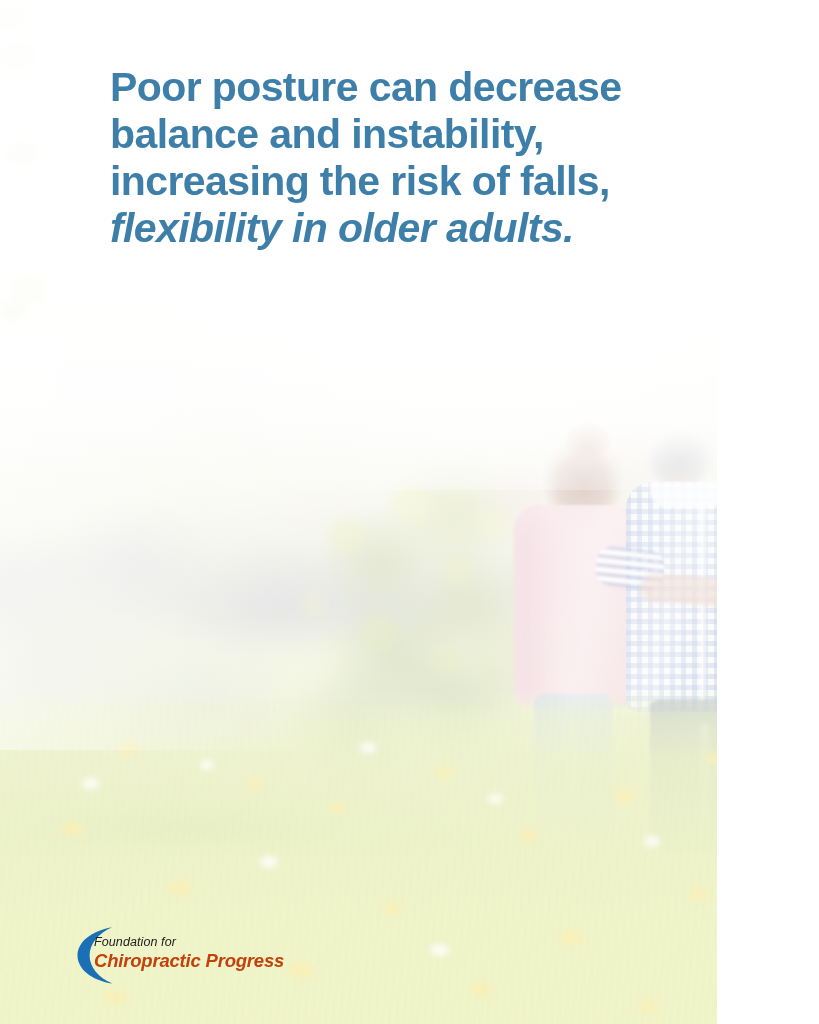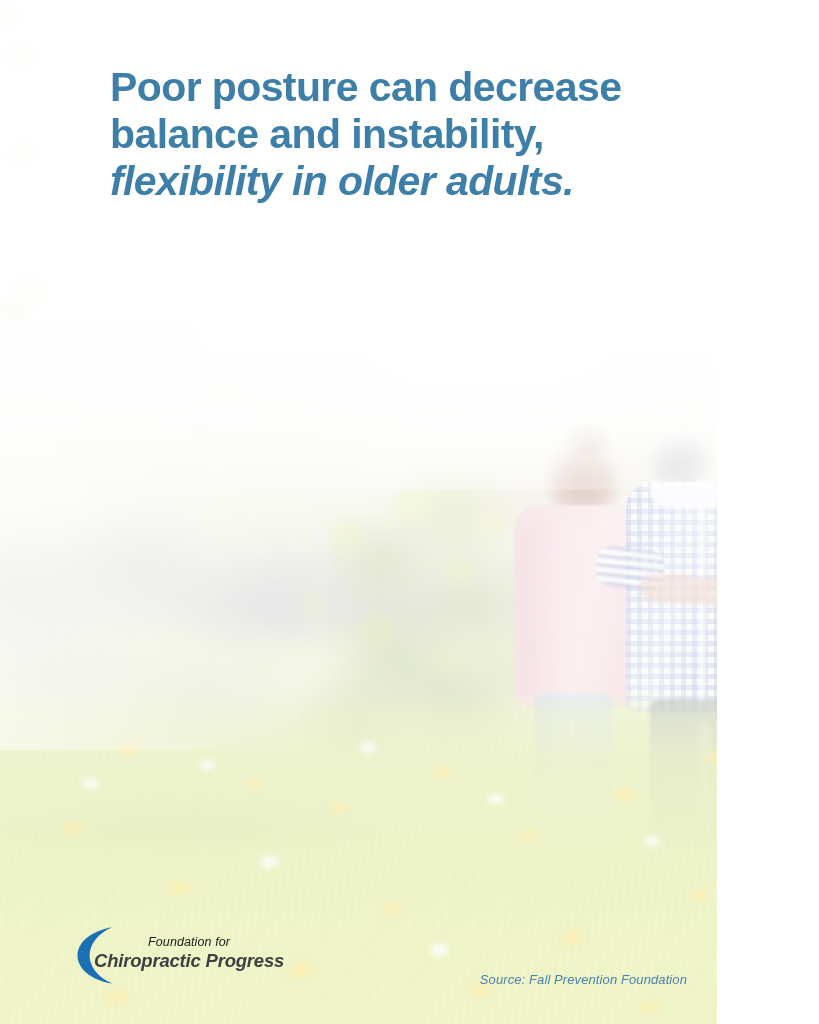--- a/index.html
+++ b/index.html
@@ -509,29 +509,28 @@
     top: 11px;
   }
   .logo-line1 {
     font-family: "Liberation Sans", sans-serif;
     font-style: italic;
     font-weight: 400;
     font-size: 12.5px;
     line-height: 14px;
     color: #20201e;
     letter-spacing: 0.1px;
-    text-align: center;
   }
   .logo-line2 {
     font-family: "Liberation Sans", sans-serif;
     font-style: italic;
     font-weight: 700;
     font-size: 18.5px;
     line-height: 21px;
-    color: #404040;
+    color: #c2410c;
     letter-spacing: -0.2px;
     margin-top: 1px;
   }
 
   
   .source {
     position: absolute;
     right: 30px;
     top: 971px;
     font-family: "Liberation Sans", sans-serif;
@@ -636,29 +635,29 @@
 
     <div class="bg-glow"></div>
     <div class="haze"></div>
     <div class="haze-left"></div>
   </div>
 
   <div class="text-block">
     <h1 class="headline">
       <span>Poor posture can decrease</span><br>
       <span>balance and instability,</span><br>
+      <span>increasing the risk of falls,</span>
       <span class="em">flexibility in older adults.</span>
     </h1>
   </div>
 
   <div class="logo">
     <svg class="logo-swoosh" viewBox="0 0 62 62" aria-hidden="true">
       <path d="M44 3.2 C22.5 7.0 9.5 18.5 9.5 31.4 C9.5 44.4 22.6 55.9 44.3 59.6 C30.0 53.2 21.6 42.9 21.6 31.4 C21.6 20.0 29.9 9.7 44 3.2 Z" fill="#1a6fb5"></path>
     </svg>
     <div class="logo-text">
       <div class="logo-line1">Foundation for</div>
       <div class="logo-line2">Chiropractic Progress</div>
     </div>
   </div>
 
-  <div class="source">Source: Fall Prevention Foundation</div>
 
 </div>
 
 </body></html>

